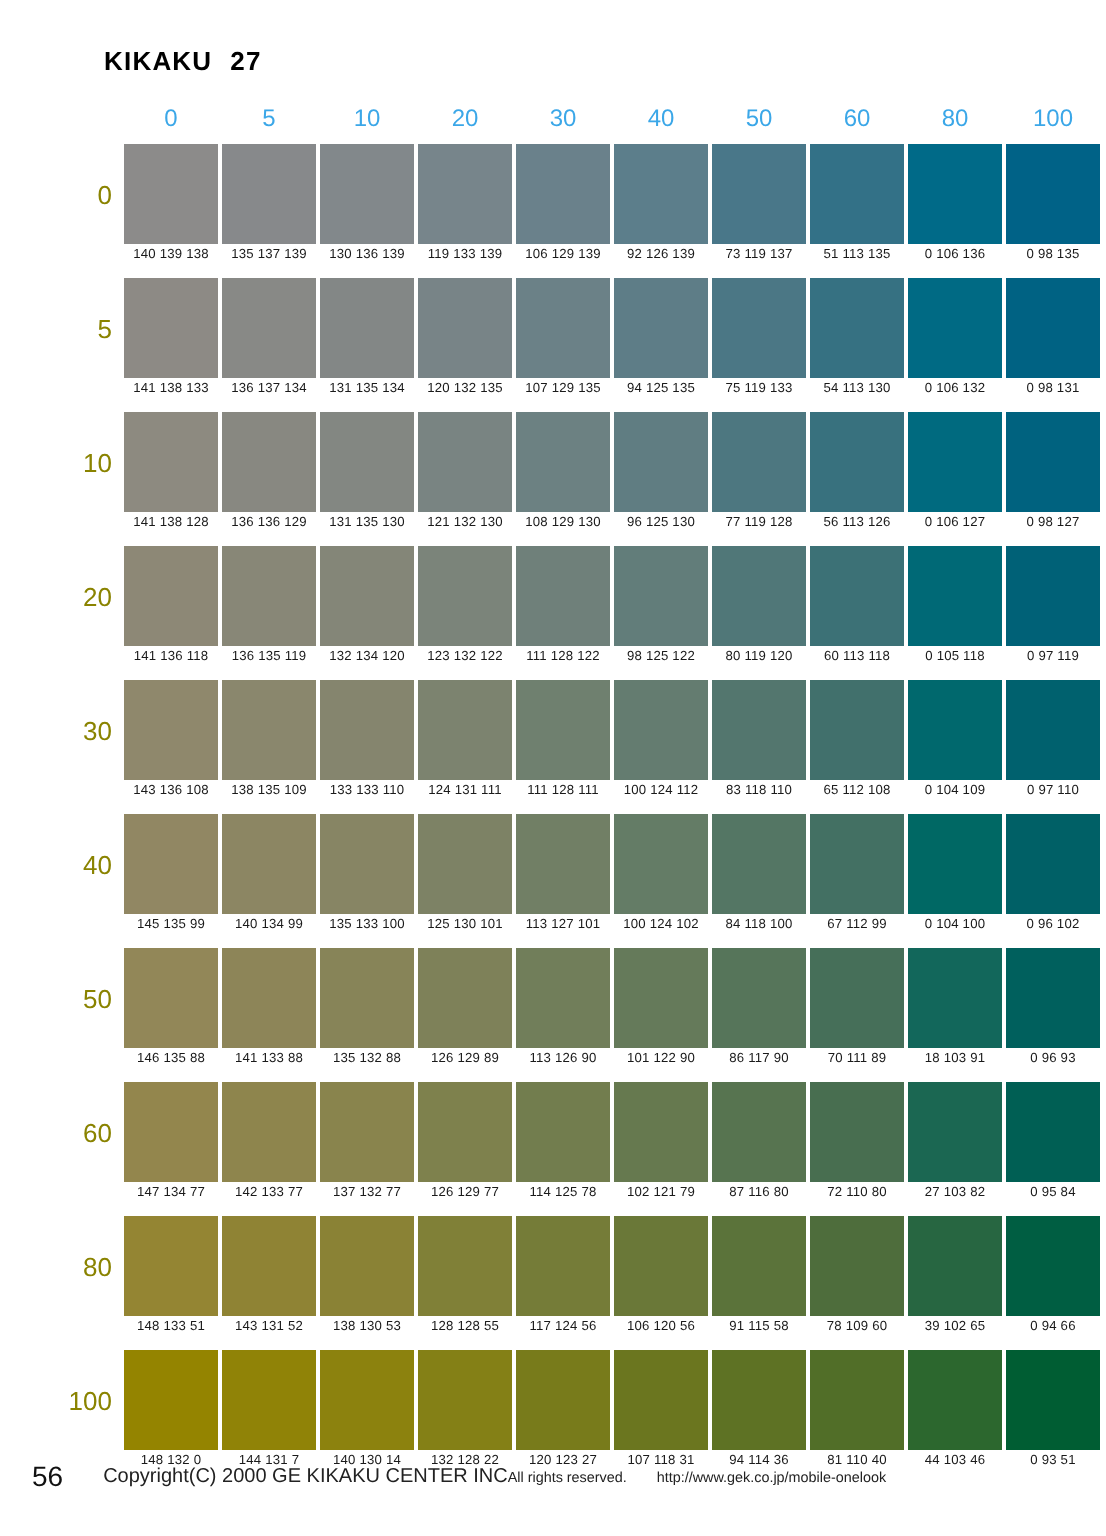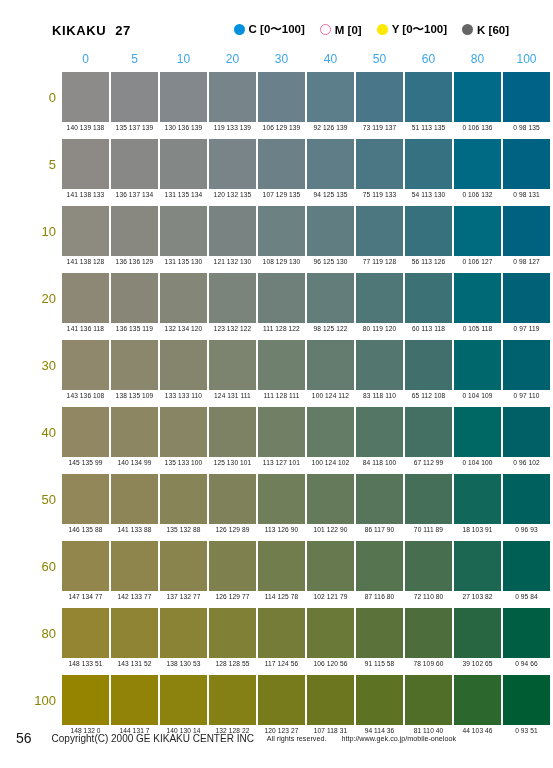--- a/index.html
+++ b/index.html
@@ -130,55 +130,37 @@
     margin-left: 16px;
     font-size: 14px;
     color: #111;
   }
   .copyright {
     margin-left: 20px;
     font-size: 10px;
     color: #222;
   }
   .rights {
-    margin-left: 13px;
+    margin-left: 0;
     font-size: 7.2px;
     color: #222;
   }
   .url {
     margin-left: 15px;
     font-size: 7.2px;
     color: #222;
   }
 </style>
 </head>
 <body>
 
 <div class="header">
   <div class="chart-title">
     <span>KIKAKU</span><span class="num">27</span>
   </div>
-  <div class="legend" id="legend">
-      <div class="legend-item">
-        <span class="dot" style="background: rgb(0, 144, 221);"></span>
-        <span>C [0〜100]</span>
-      </div>
-      <div class="legend-item">
-        <span class="dot hollow" style="border: 1.5px solid rgb(236, 107, 160);"></span>
-        <span>M [0]</span>
-      </div>
-      <div class="legend-item">
-        <span class="dot" style="background: rgb(255, 232, 0);"></span>
-        <span>Y [0〜100]</span>
-      </div>
-      <div class="legend-item">
-        <span class="dot" style="background: rgb(102, 102, 102);"></span>
-        <span>K [60]</span>
-      </div>
-    </div>
 </div>
 
 <div class="grid-wrap">
   <div class="col-head" id="col-head">
       <div class="col-head-cell" style="left: 0px;">0</div>
       <div class="col-head-cell" style="left: 49px;">5</div>
       <div class="col-head-cell" style="left: 98px;">10</div>
       <div class="col-head-cell" style="left: 147px;">20</div>
       <div class="col-head-cell" style="left: 196px;">30</div>
       <div class="col-head-cell" style="left: 245px;">40</div>

